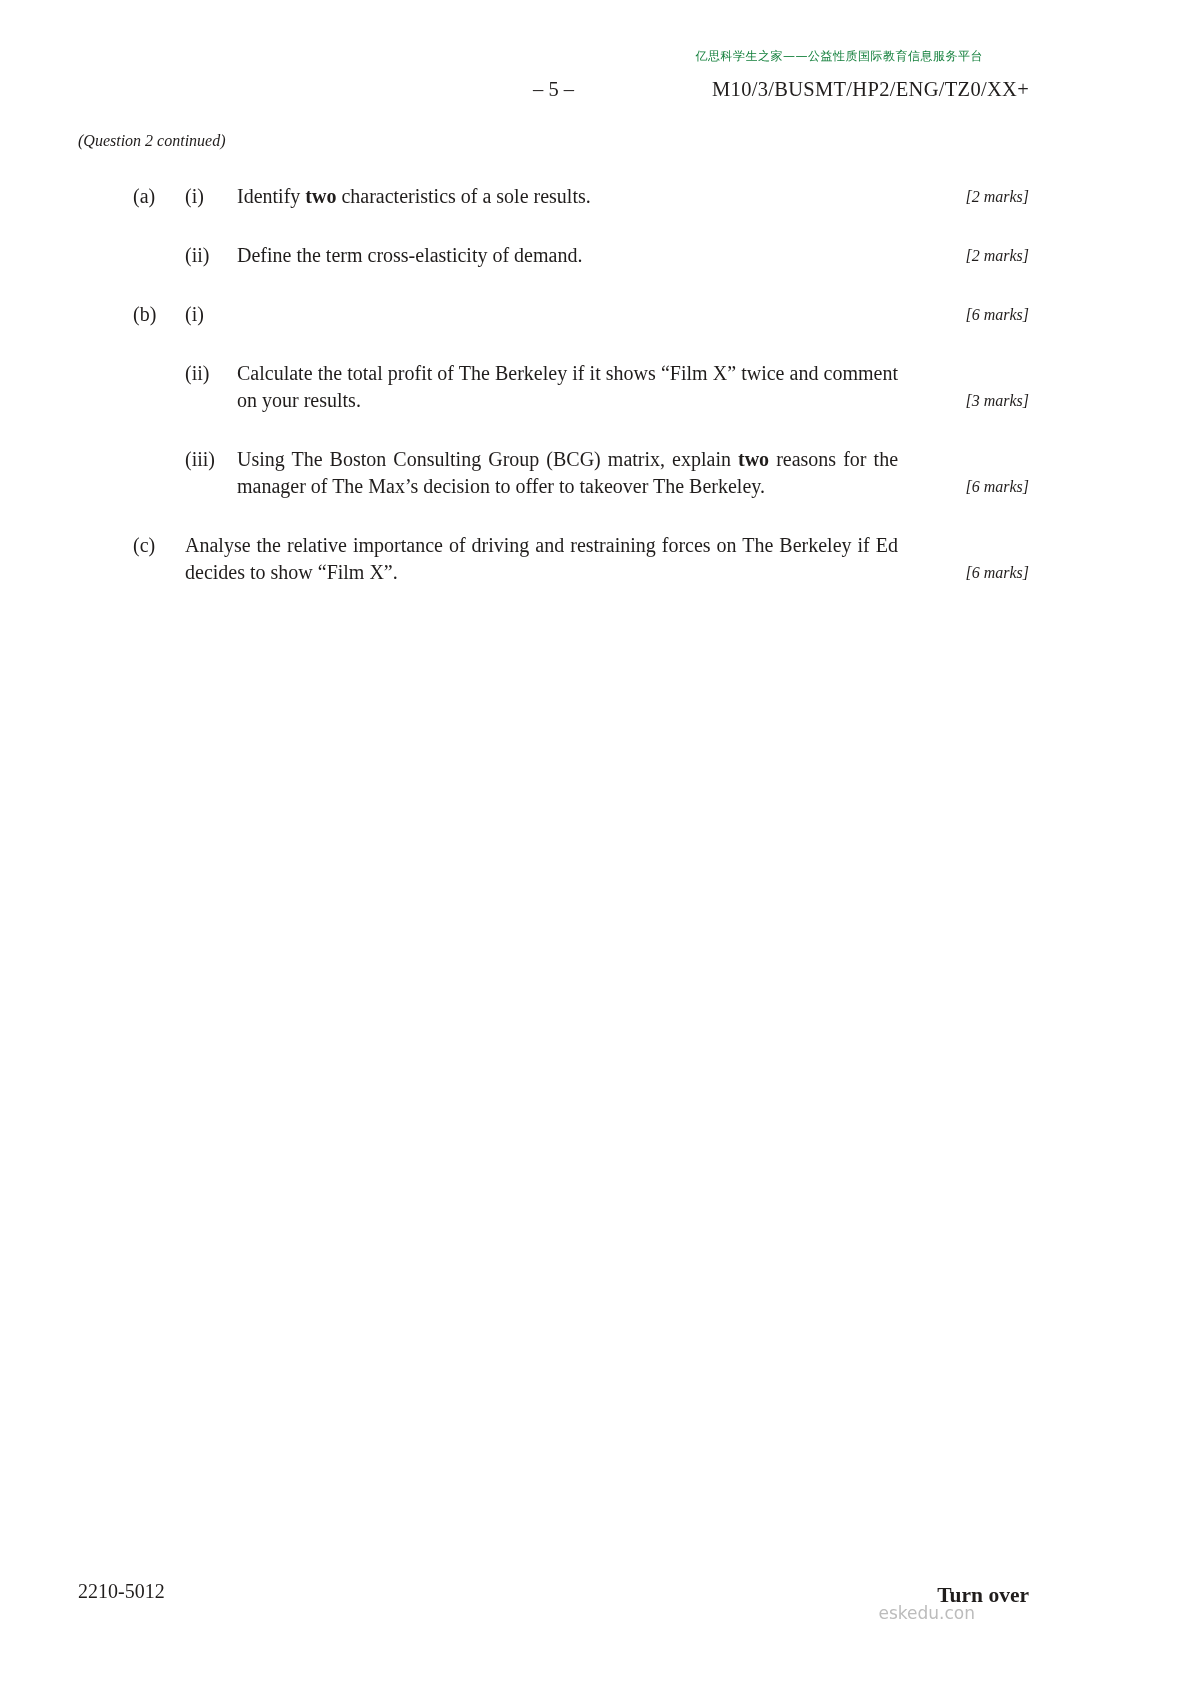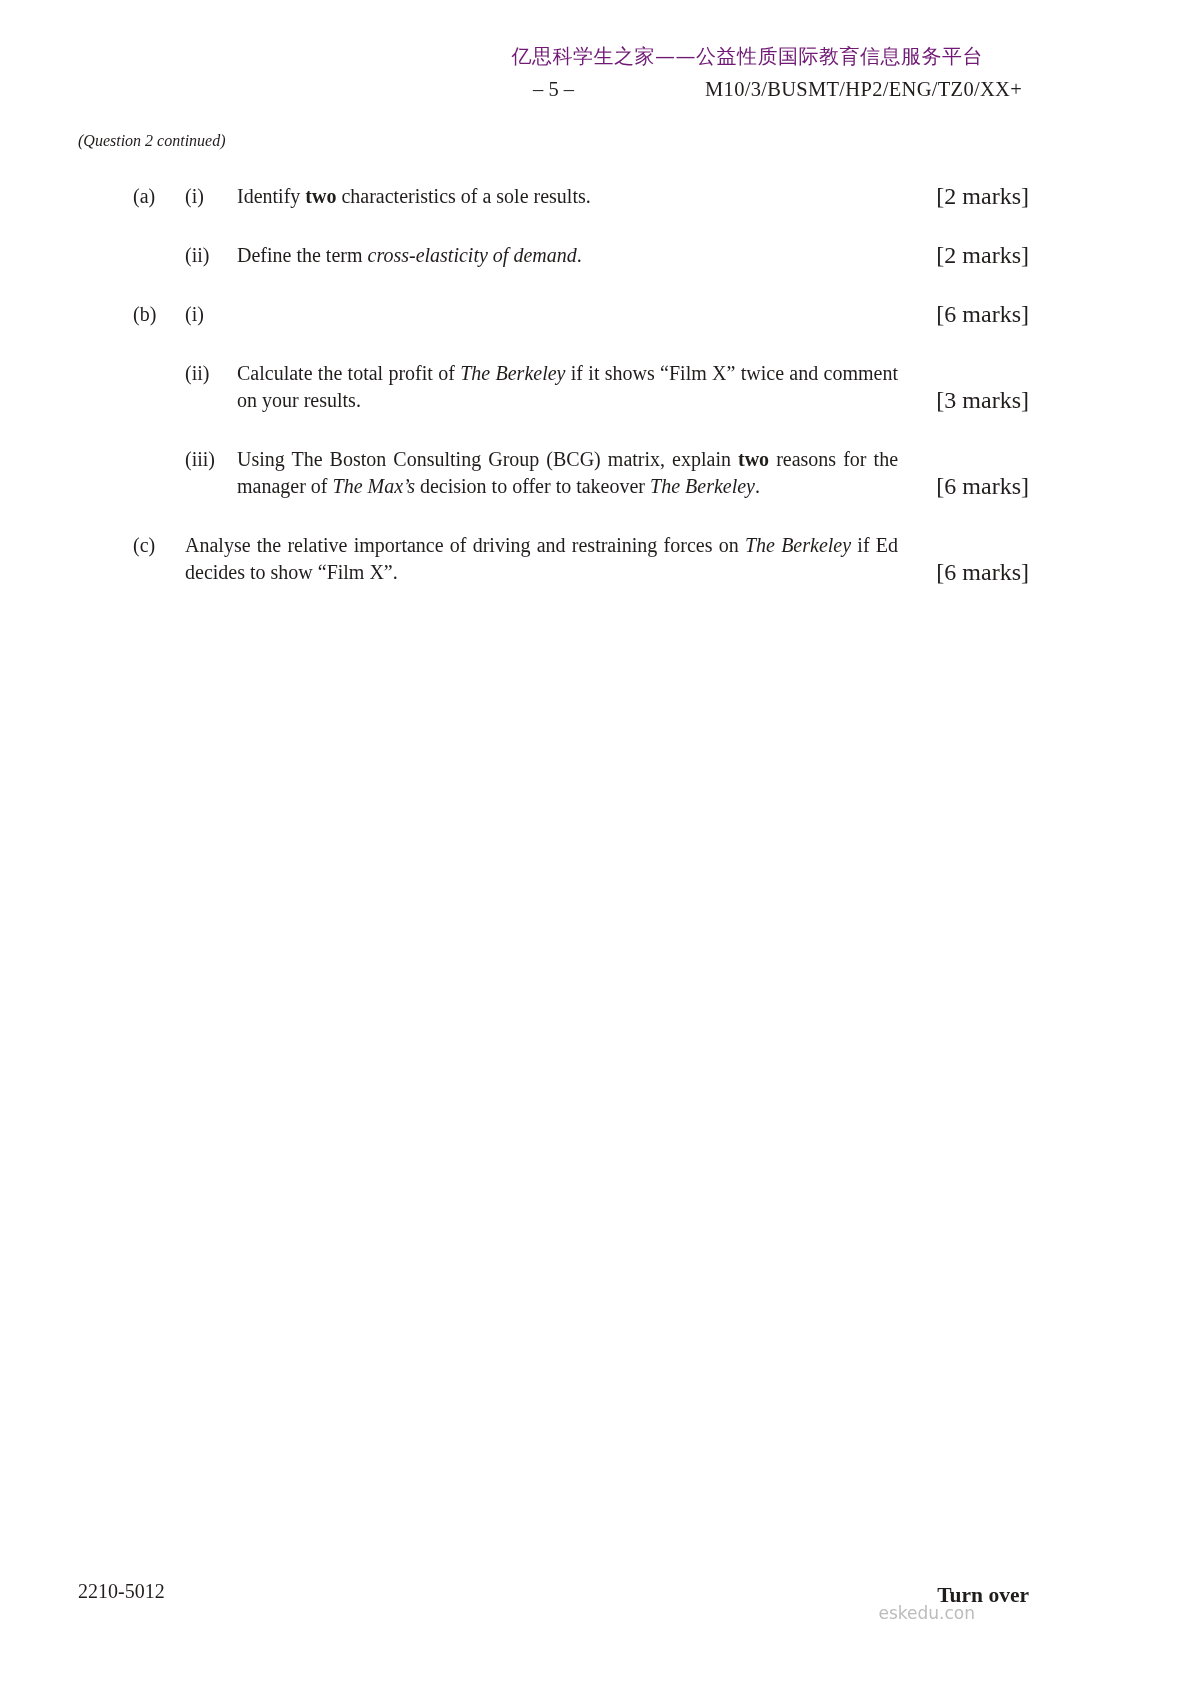--- a/index.html
+++ b/index.html
@@ -15,43 +15,43 @@
     font-family: "Liberation Serif", serif;
     color: #201d1c;
     overflow: hidden;
   }
   
   .header-watermark {
     position: absolute;
     top: 47px;
     right: 208px;
     font-family: "DejaVu Sans", sans-serif;
-    font-size: 20px;
+    font-size: 12px;
     line-height: 18px;
-    color: #701a75;
+    color: #15803d;
     letter-spacing: 0.5px;
   }
   .header-line {
     position: absolute;
     top: 76px;
     left: 78px;
     right: 162px;
     height: 27px;
     font-size: 20.5px;
     line-height: 27px;
   }
   .page-number {
     position: absolute;
     left: 50%;
     transform: translateX(-50%);
     white-space: nowrap;
   }
   .paper-code {
     position: absolute;
-    right: 7px;
+    right: 0;
     white-space: nowrap;
     letter-spacing: 0.3px;
     margin-left: 32px;
   }
   
   .continued-note {
     position: absolute;
     top: 129px;
     left: 78px;
     font-style: italic;
@@ -78,25 +78,26 @@
     grid-column: 3;
     margin: 0;
     text-align: justify;
     hyphens: none;
   }
   .q-row.span2 .col-text { grid-column: 2 / 4; }
   .col-marks {
     grid-column: 4;
     align-self: end;
     justify-self: end;
+    font-style: italic;
     white-space: nowrap;
-    font-size: 24px;
+    font-size: 16px;
   }
   .seg-b { font-weight: bold; }
-  .seg-i { font-style: italic; }
+  .seg-i { }
   
   .footer-code {
     position: absolute;
     left: 78px;
     top: 1580px;
     font-size: 20px;
     line-height: 22px;
   }
   .footer-watermark {
     position: absolute;

